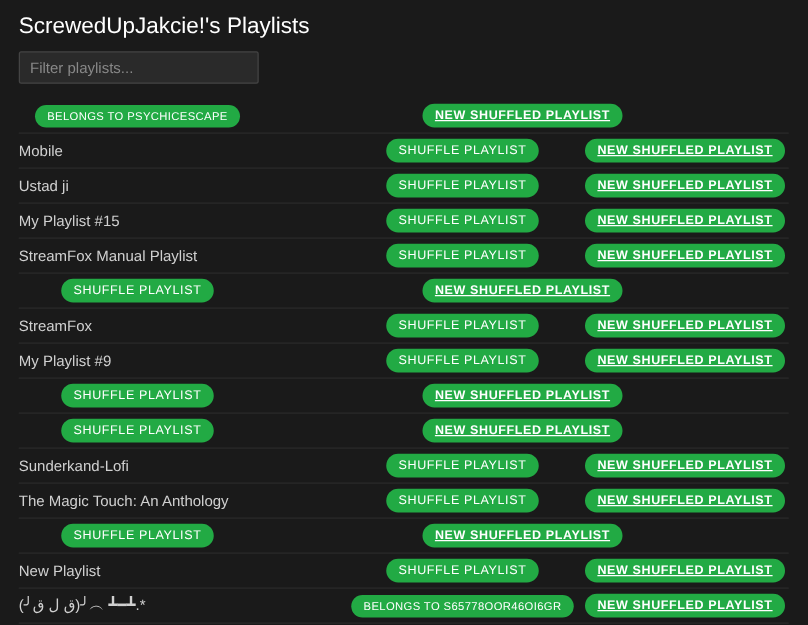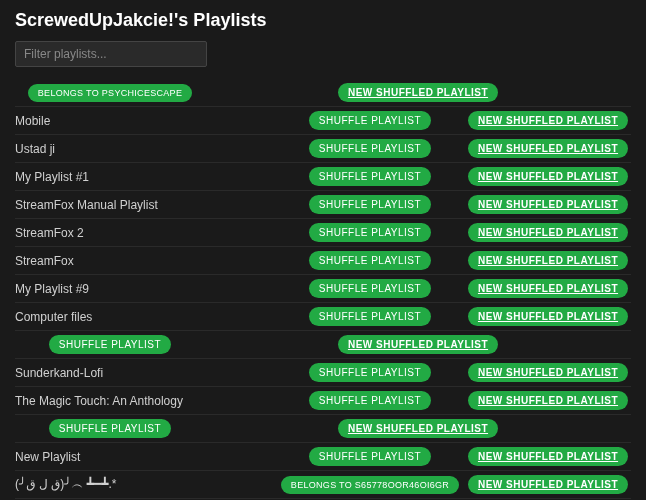--- a/index.html
+++ b/index.html
@@ -9,21 +9,21 @@
       font-family: Arial, sans-serif;
       font-size: 13px;
       min-height: 500px;
       width: 646px;
     }
     .container {
       padding: 10px 15px;
     }
     h1 {
       font-size: 18px;
-      font-weight: bold;
+      font-weight: normal;
       color: #ffffff;
       margin-bottom: 10px;
     }
     .search-input {
       background: #2a2a2a;
       border: 1px solid #444;
       color: #ccc;
       padding: 5px 8px;
       font-size: 12px;
       width: 192px;
@@ -124,39 +124,38 @@
       <div class="playlist-row">
         <span class="playlist-name">Ustad ji</span>
         <div class="btn-col-1">
           <button class="btn-shuffle">SHUFFLE PLAYLIST</button>
         </div>
         <div class="btn-col-2">
           <button class="btn-new-shuffled">NEW SHUFFLED PLAYLIST</button>
         </div>
       </div>
       <div class="playlist-row">
-        <span class="playlist-name">My Playlist #1</span>
+        <span class="playlist-name">My Playlist #15</span>
         <div class="btn-col-1">
           <button class="btn-shuffle">SHUFFLE PLAYLIST</button>
         </div>
         <div class="btn-col-2">
           <button class="btn-new-shuffled">NEW SHUFFLED PLAYLIST</button>
         </div>
       </div>
       <div class="playlist-row">
         <span class="playlist-name">StreamFox Manual Playlist</span>
         <div class="btn-col-1">
           <button class="btn-shuffle">SHUFFLE PLAYLIST</button>
         </div>
         <div class="btn-col-2">
           <button class="btn-new-shuffled">NEW SHUFFLED PLAYLIST</button>
         </div>
       </div>
       <div class="playlist-row">
-        <span class="playlist-name">StreamFox 2</span>
         <div class="btn-col-1">
           <button class="btn-shuffle">SHUFFLE PLAYLIST</button>
         </div>
         <div class="btn-col-2">
           <button class="btn-new-shuffled">NEW SHUFFLED PLAYLIST</button>
         </div>
       </div>
       <div class="playlist-row">
         <span class="playlist-name">StreamFox</span>
         <div class="btn-col-1">
@@ -169,21 +168,20 @@
       <div class="playlist-row">
         <span class="playlist-name">My Playlist #9</span>
         <div class="btn-col-1">
           <button class="btn-shuffle">SHUFFLE PLAYLIST</button>
         </div>
         <div class="btn-col-2">
           <button class="btn-new-shuffled">NEW SHUFFLED PLAYLIST</button>
         </div>
       </div>
       <div class="playlist-row">
-        <span class="playlist-name">Computer files</span>
         <div class="btn-col-1">
           <button class="btn-shuffle">SHUFFLE PLAYLIST</button>
         </div>
         <div class="btn-col-2">
           <button class="btn-new-shuffled">NEW SHUFFLED PLAYLIST</button>
         </div>
       </div>
       <div class="playlist-row">
         <div class="btn-col-1">
           <button class="btn-shuffle">SHUFFLE PLAYLIST</button>

